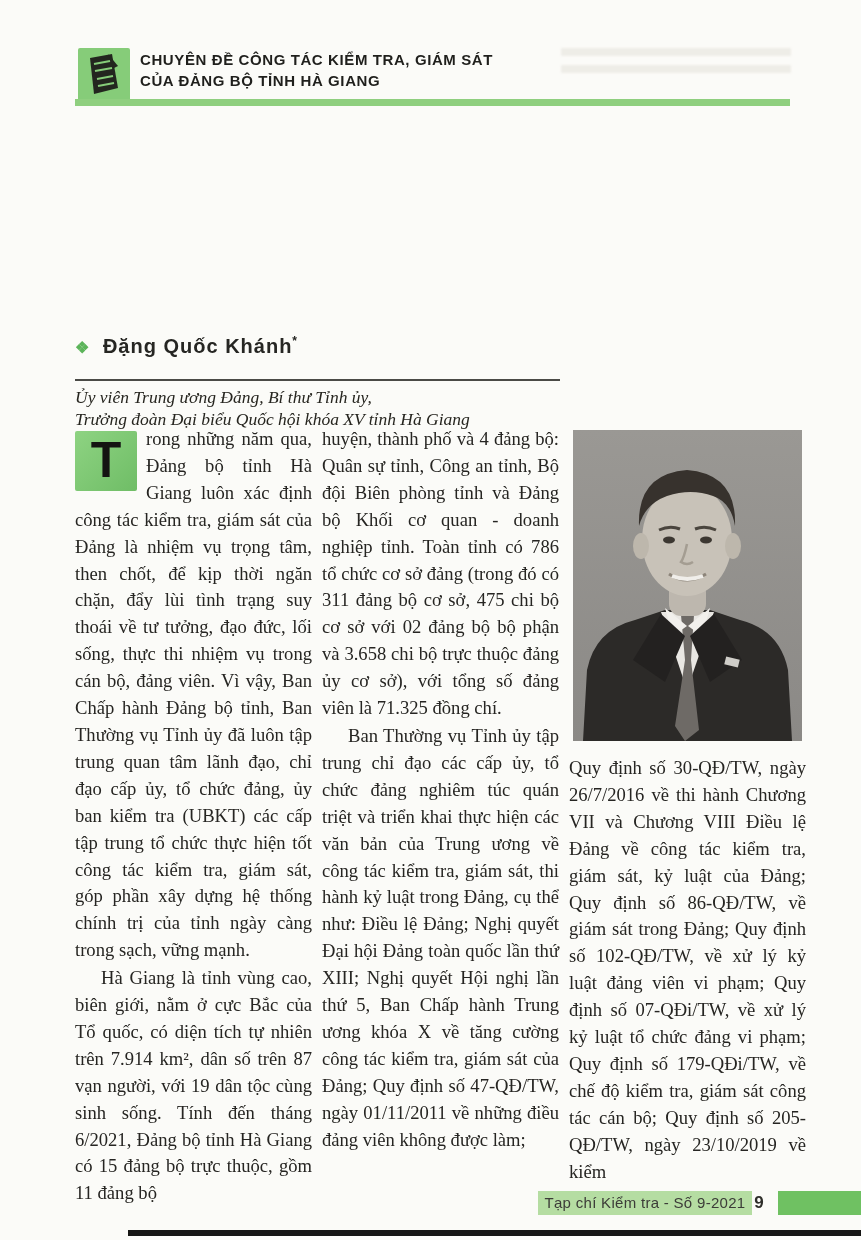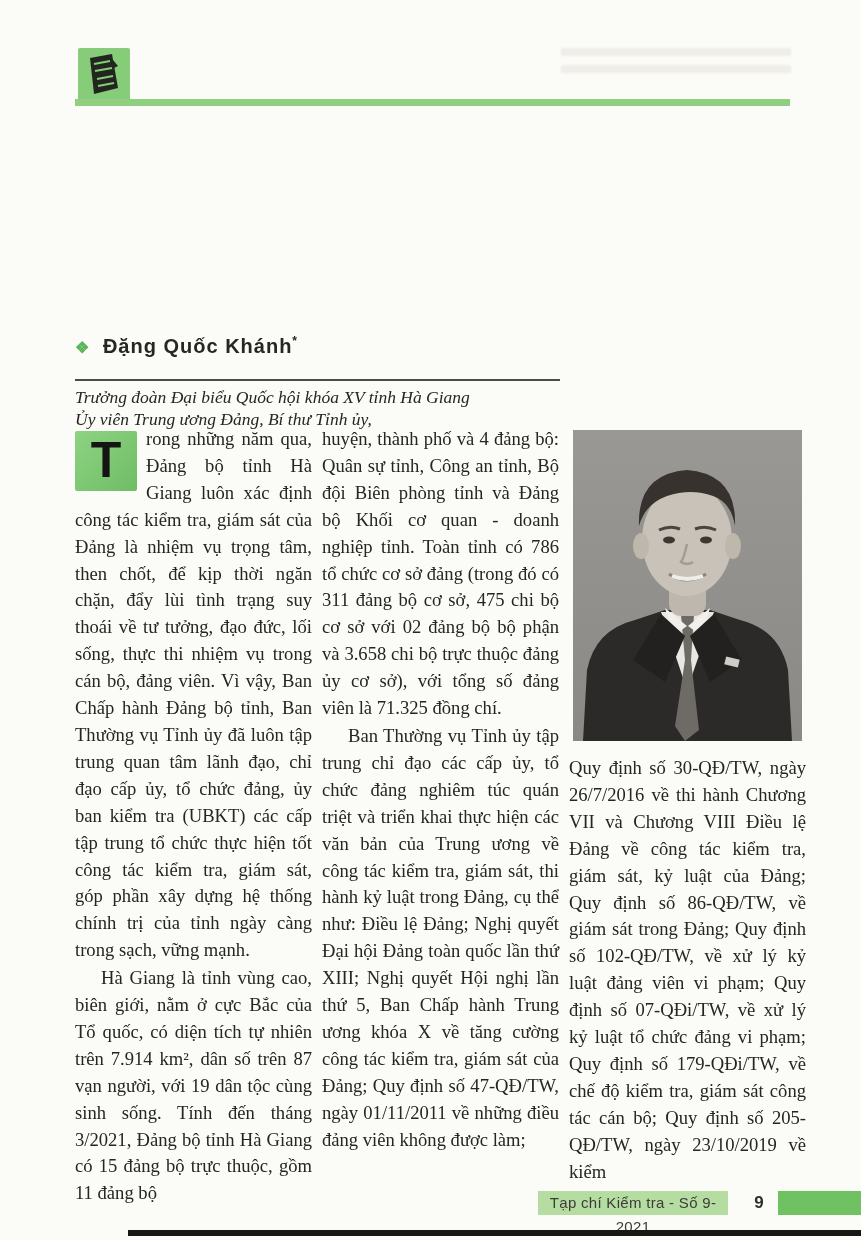--- a/index.html
+++ b/index.html
@@ -75,21 +75,21 @@
     font-weight:bold;font-size:50px;line-height:58px;text-align:center;
     border-radius:2px;
   }
   .photo{
     width:229px;height:311px;margin:4px 0 14px 4px;display:block;
   }
 
   
   .footer{position:absolute;left:0;top:1191px;width:861px;height:26px;}
   .footer-label{
-    position:absolute;left:538px;top:0;width:190px;height:24px;
+    position:absolute;left:538px;top:0;width:214px;height:24px;
     background:#b5dda2;color:#3c3c38;
     font-family:"Liberation Sans", sans-serif;font-size:15px;
     line-height:24px;text-align:center;letter-spacing:.3px;
   }
   .footer-page{
     position:absolute;left:748px;top:0;width:22px;height:24px;
     font-family:"Liberation Sans", sans-serif;font-weight:bold;
     font-size:17px;line-height:24px;text-align:center;color:#2e2e2a;
   }
   .footer-bar{
@@ -108,44 +108,46 @@
     <svg width="52" height="54" viewBox="0 0 52 54">
       <polygon points="12,10 34,6 40,40 16,46" fill="#23261f"></polygon>
       <polygon points="30,6 40,18 36,20" fill="#23261f"></polygon>
       <line x1="16" y1="16" x2="32" y2="13" stroke="#86cc79" stroke-width="2"></line>
       <line x1="17" y1="23" x2="34" y2="20" stroke="#86cc79" stroke-width="2"></line>
       <line x1="19" y1="31" x2="35" y2="28" stroke="#86cc79" stroke-width="2"></line>
       <line x1="20" y1="38" x2="36" y2="35" stroke="#86cc79" stroke-width="2"></line>
     </svg>
   </div>
   <div class="kicker-text">
+    <div>CHUYÊN ĐỀ CÔNG TÁC KIỂM TRA, GIÁM SÁT</div>
+    <div>CỦA ĐẢNG BỘ TỈNH HÀ GIANG</div>
   </div>
   <div class="kicker-rule"></div>
   <div class="ghost"></div>
 
 
   <div class="author-block">
     <div class="author-name-row">
       <span class="author-bullet">❖</span>
       <span>Đặng Quốc Khánh</span><span class="author-asterisk">*</span>
     </div>
     <div class="author-roles">
+      <div>Ủy viên Trung ương Đảng, Bí thư Tỉnh ủy,</div>
       <div>Trưởng đoàn Đại biểu Quốc hội khóa XV tỉnh Hà Giang</div>
-      <div>Ủy viên Trung ương Đảng, Bí thư Tỉnh ủy,</div>
     </div>
   </div>
 
   <div class="columns">
 
     <div class="col">
       <p>
         <span class="dropcap">T</span><span>rong những năm qua, Đảng bộ tỉnh Hà Giang luôn xác định công tác kiểm tra, giám sát của Đảng là nhiệm vụ trọng tâm, then chốt, để kịp thời ngăn chặn, đẩy lùi tình trạng suy thoái về tư tưởng, đạo đức, lối sống, thực thi nhiệm vụ trong cán bộ, đảng viên. Vì vậy, Ban Chấp hành Đảng bộ tỉnh, Ban Thường vụ Tỉnh ủy đã luôn tập trung quan tâm lãnh đạo, chỉ đạo cấp ủy, tổ chức đảng, ủy ban kiểm tra (UBKT) các cấp tập trung tổ chức thực hiện tốt công tác kiểm tra, giám sát, góp phần xây dựng hệ thống chính trị của tỉnh ngày càng trong sạch, vững mạnh.</span>
       </p>
       <p class="indent">
-        <span>Hà Giang là tỉnh vùng cao, biên giới, nằm ở cực Bắc của Tổ quốc, có diện tích tự nhiên trên 7.914 km², dân số trên 87 vạn người, với 19 dân tộc cùng sinh sống. Tính đến tháng 3/2021, Đảng bộ tỉnh Hà Giang có 15 đảng bộ trực thuộc, gồm 11 đảng bộ</span>
+        <span>Hà Giang là tỉnh vùng cao, biên giới, nằm ở cực Bắc của Tổ quốc, có diện tích tự nhiên trên 7.914 km², dân số trên 87 vạn người, với 19 dân tộc cùng sinh sống. Tính đến tháng 6/2021, Đảng bộ tỉnh Hà Giang có 15 đảng bộ trực thuộc, gồm 11 đảng bộ</span>
       </p>
     </div>
 
     <div class="col">
       <p>
         <span>huyện, thành phố và 4 đảng bộ: Quân sự tỉnh, Công an tỉnh, Bộ đội Biên phòng tỉnh và Đảng bộ Khối cơ quan - doanh nghiệp tỉnh. Toàn tỉnh có 786 tổ chức cơ sở đảng (trong đó có 311 đảng bộ cơ sở, 475 chi bộ cơ sở với 02 đảng bộ bộ phận và 3.658 chi bộ trực thuộc đảng ủy cơ sở), với tổng số đảng viên là 71.325 đồng chí.</span>
       </p>
       <p class="indent">
         <span>Ban Thường vụ Tỉnh ủy tập trung chỉ đạo các cấp ủy, tổ chức đảng nghiêm túc quán triệt và triển khai thực hiện các văn bản của Trung ương về công tác kiểm tra, giám sát, thi hành kỷ luật trong Đảng, cụ thể như: Điều lệ Đảng; Nghị quyết Đại hội Đảng toàn quốc lần thứ XIII; Nghị quyết Hội nghị lần thứ 5, Ban Chấp hành Trung ương khóa X về tăng cường công tác kiểm tra, giám sát của Đảng; Quy định số 47-QĐ/TW, ngày 01/11/2011 về những điều đảng viên không được làm;</span>
       </p>

